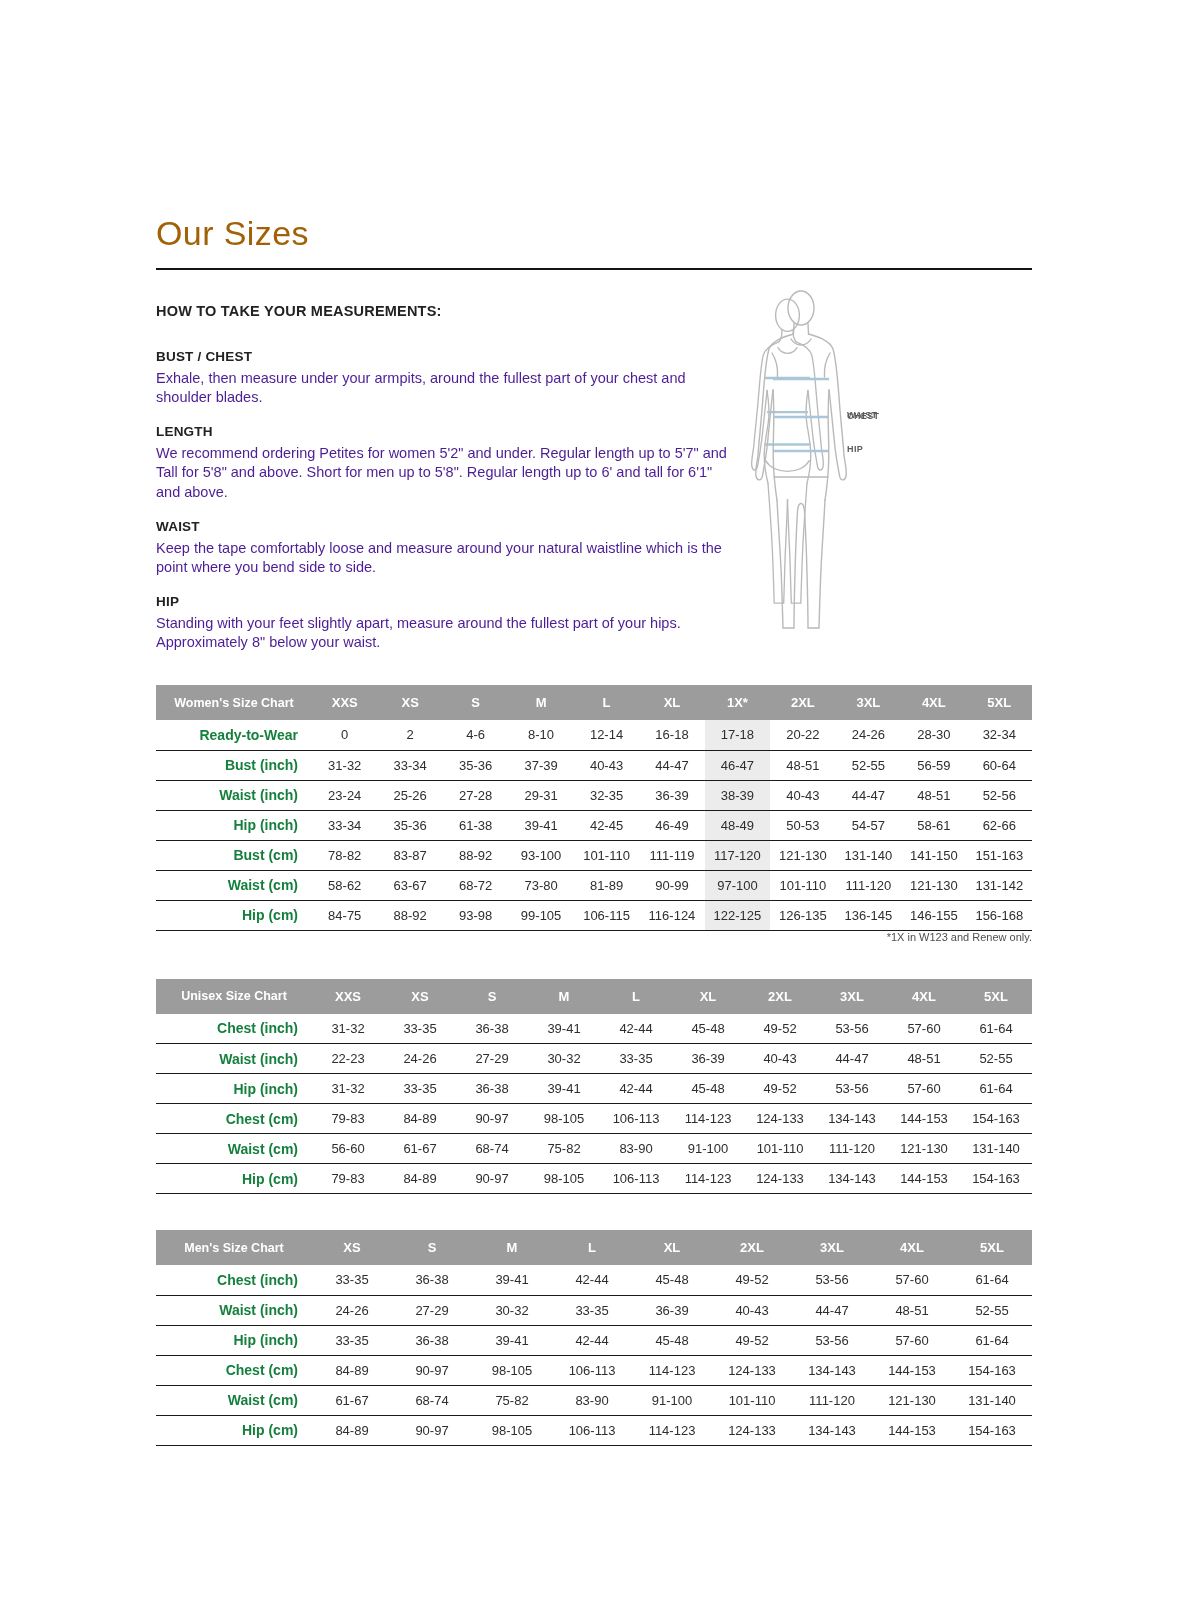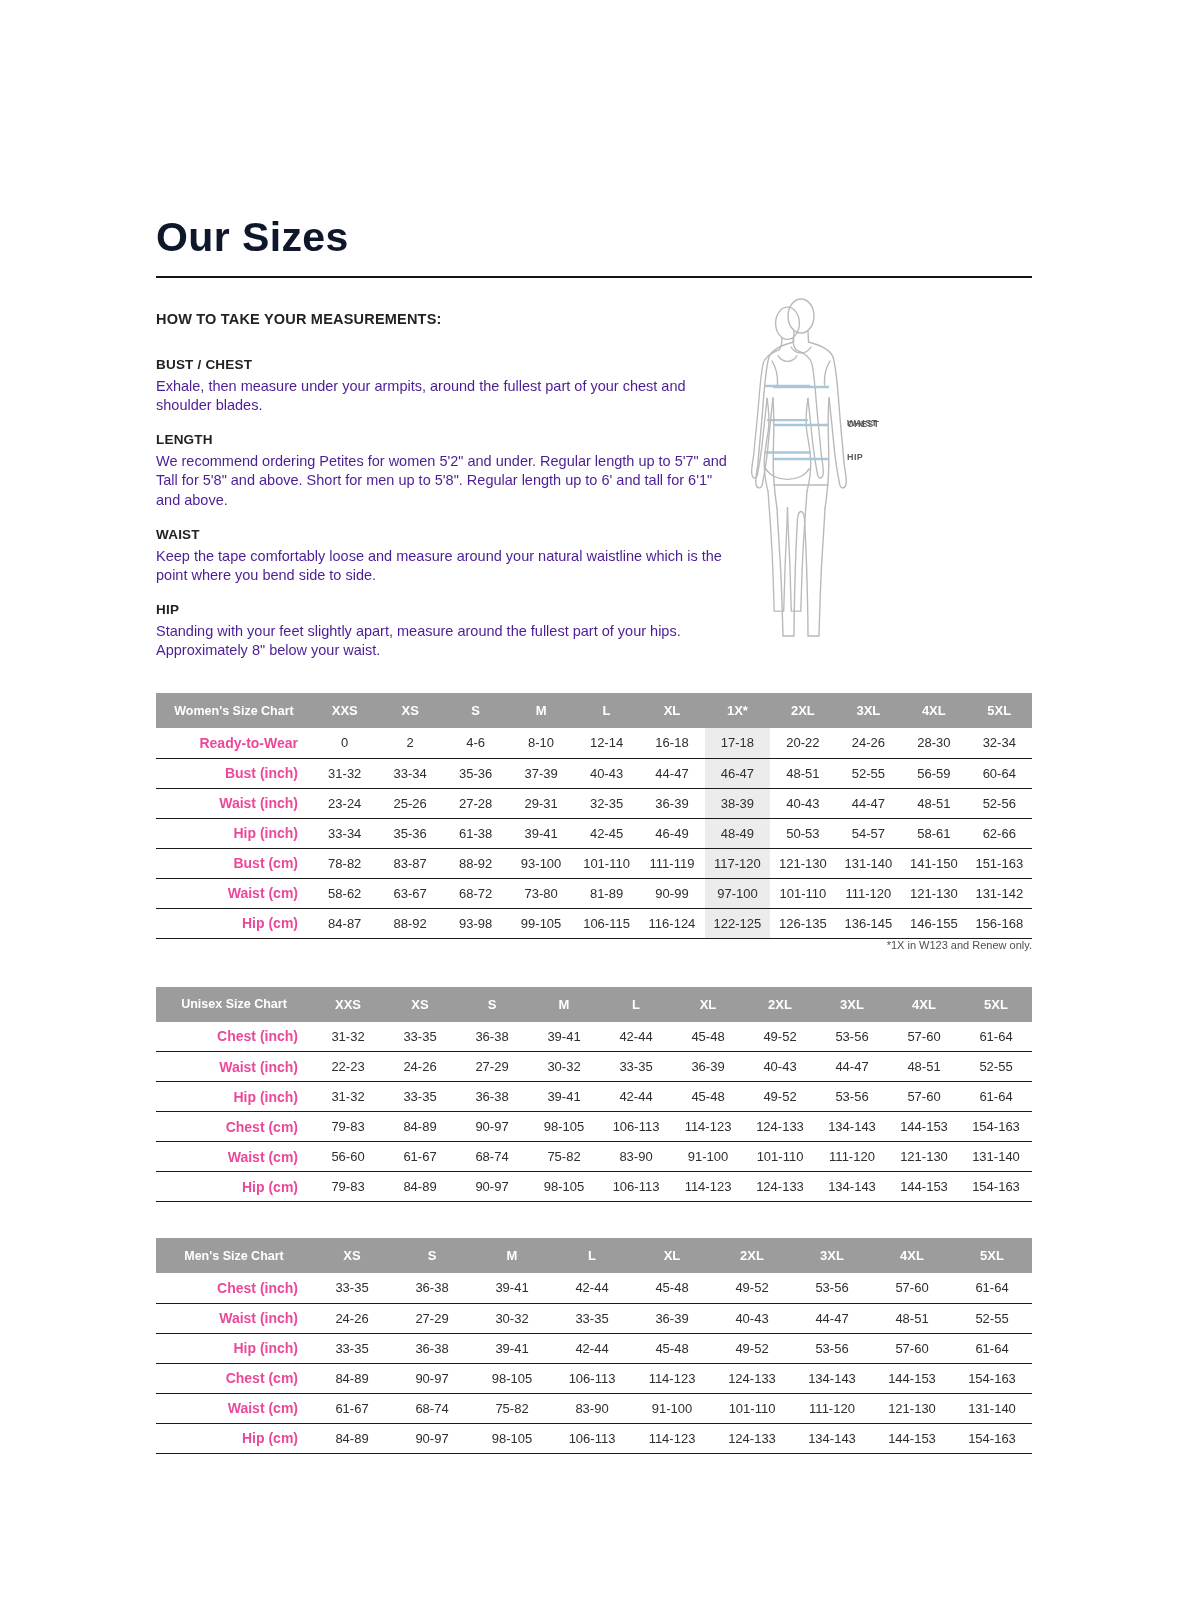--- a/index.html
+++ b/index.html
@@ -4,21 +4,21 @@
 <style>
   * { margin:0; padding:0; box-sizing:border-box; }
   html, body { background:#ffffff; }
   body {
     width:1200px; height:1600px; overflow:hidden; position:relative;
     font-family:"Liberation Sans", "DejaVu Sans", sans-serif;
     color:#2b2b2b;
   }
   .page { padding:214px 168px 0 156px; }
 
-  h1.page-title { font-size:41px; font-weight:700; color:#0f172a; letter-spacing:0.4px; }
+  h1.page-title { font-size:34px; font-weight:400; color:#a16207; letter-spacing:0.4px; }
   .title-rule { border:none; border-top:2px solid #141414; margin-top:15px; }
 
   .top-row { display:flex; margin-top:33px; }
   .measure-text { width:578px; }
   .measure-text h2 { font-size:14.5px; font-weight:700; color:#222; letter-spacing:0.2px; margin-bottom:30px; }
   .measure-text h3 { font-size:13.5px; font-weight:700; color:#222; margin-bottom:5px; letter-spacing:0.2px; }
   .measure-text p  { font-size:14.5px; line-height:1.32; color:#4c1d95; margin-bottom:17px; }
 
   .figures { margin-left:auto; position:relative; width:292px; height:345px; margin-top:-14px; }
   .figures svg { position:absolute; }
@@ -32,21 +32,21 @@
   .table-wrap { margin-top:36px; }
   .table-wrap.first { margin-top:16px; }
   table.size-table { width:100%; border-collapse:collapse; table-layout:fixed; }
   .size-table thead th {
     background:var(--header-gray, #9c9c9c); color:#ffffff;
     font-size:13px; font-weight:700; height:35px; text-align:center;
   }
   .size-table thead th.tbl-title { font-size:12.5px; width:156px; }
   .size-table tbody tr { border-bottom:1px solid #1b1b1b; }
   .size-table tbody th.row-label {
-    text-align:right; padding-right:14px; font-size:14px; font-weight:700; color:#ec4899;
+    text-align:right; padding-right:14px; font-size:14px; font-weight:700; color:#15803d;
   }
   .size-table tbody td { text-align:center; font-size:13px; color:#2e2e2e; height:30px; }
   .size-table td.hl { background:var(--highlight, #ececec); }
   .footnote { text-align:right; font-size:11px; color:#4f4f4f; }
 </style>
 </head>
 <body>
 
 <div class="page">
 
@@ -228,21 +228,21 @@
             <td>81-89</td>
             <td>90-99</td>
             <td class="hl">97-100</td>
             <td>101-110</td>
             <td>111-120</td>
             <td>121-130</td>
             <td>131-142</td>
           </tr>
           <tr>
             <th class="row-label">Hip (cm)</th>
-            <td>84-87</td>
+            <td>84-75</td>
             <td>88-92</td>
             <td>93-98</td>
             <td>99-105</td>
             <td>106-115</td>
             <td>116-124</td>
             <td class="hl">122-125</td>
             <td>126-135</td>
             <td>136-145</td>
             <td>146-155</td>
             <td>156-168</td>

